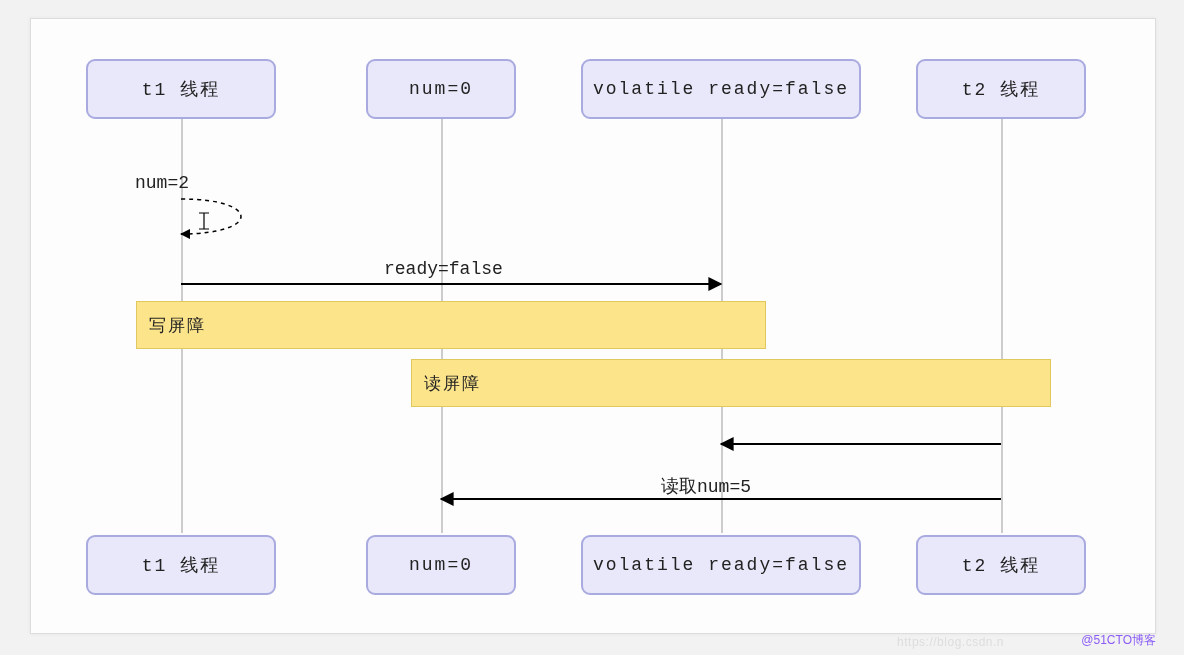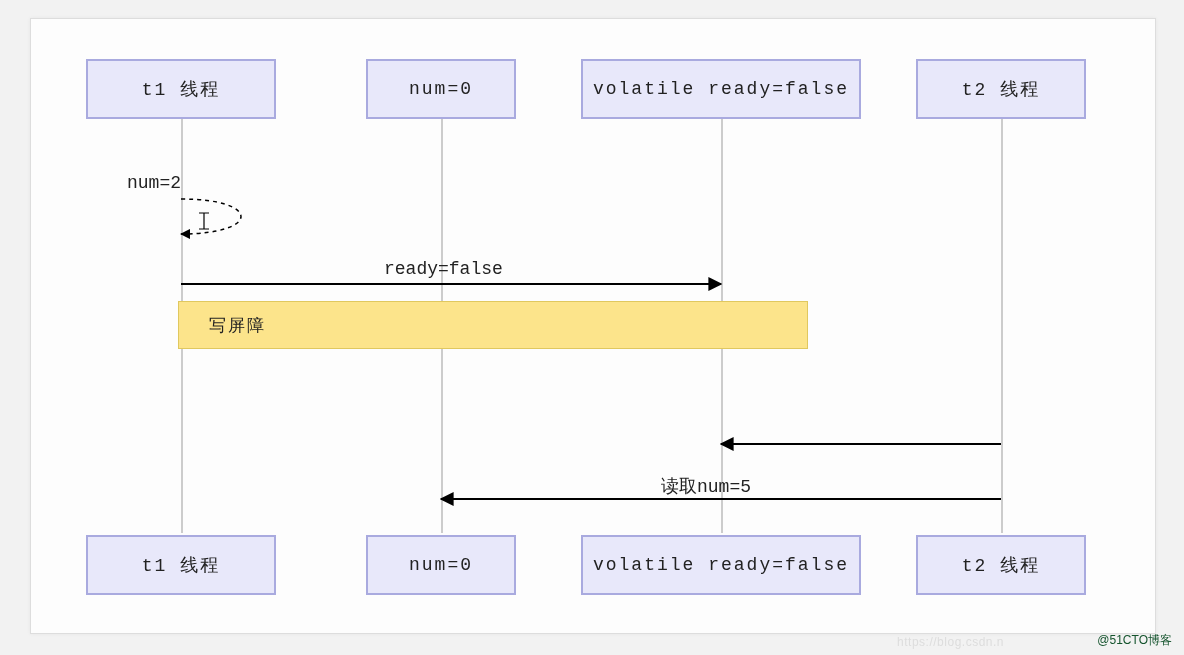--- a/index.html
+++ b/index.html
@@ -27,43 +27,42 @@
     position: absolute;
     width: 0;
     border-left: 2px solid #ccc;
     top: 100px;
     bottom: 100px;
   }
   .node {
     position: absolute;
     background: #e8e8fa;
     border: 2px solid #a9aadf;
-    border-radius: 0;
+    border-radius: 9px;
     display: flex;
     align-items: center;
     justify-content: center;
     text-align: center;
     padding: 0 8px;
     box-sizing: border-box;
     font-family: "Courier New", Consolas, monospace, "Microsoft YaHei";
     letter-spacing: 2px;
     white-space: nowrap;
   }
   .barrier {
     position: absolute;
     background: #fce48b;
     border: 1px solid #e0c85f;
     display: flex;
     align-items: center;
-    padding-left: 30px;
+    padding-left: 12px;
     box-sizing: border-box;
     font-family: "Microsoft YaHei", sans-serif;
     font-size: 17px;
     letter-spacing: 2px;
-    margin-left: 42px;
   }
   .label {
     position: absolute;
     font-family: "Courier New", Consolas, monospace, "Microsoft YaHei";
     white-space: nowrap;
   }
   svg.overlay {
     position: absolute;
     left: 0; top: 0;
     width: 100%; height: 100%;
@@ -73,23 +72,23 @@
     position: absolute;
     right: 180px;
     bottom: 6px;
     color: #ddd;
     font-size: 12px;
     font-family: Arial, sans-serif;
     letter-spacing: 0.5px;
   }
   .watermark2 {
     position: absolute;
-    right: 12px;
+    right: 28px;
     bottom: 6px;
-    color: #14532d;
+    color: #8b5cf6;
     font-size: 12px;
     font-family: Arial, sans-serif;
   }
 </style>
 </head>
 <body>
 
 <div class="canvas">
 
   <div class="lifeline" style="left:150px"></div>
@@ -101,22 +100,23 @@
   <div class="node" style="left:335px; top:40px; width:150px; height:60px">num=0</div>
   <div class="node" style="left:550px; top:40px; width:280px; height:60px">volatile ready=false</div>
   <div class="node" style="left:885px; top:40px; width:170px; height:60px">t2 线程</div>
 
   <div class="node" style="left:55px;  top:516px; width:190px; height:60px">t1 线程</div>
   <div class="node" style="left:335px; top:516px; width:150px; height:60px">num=0</div>
   <div class="node" style="left:550px; top:516px; width:280px; height:60px">volatile ready=false</div>
   <div class="node" style="left:885px; top:516px; width:170px; height:60px">t2 线程</div>
 
   <div class="barrier" style="left:105px; top:282px; width:630px; height:48px">写屏障</div>
+  <div class="barrier" style="left:380px; top:340px; width:640px; height:48px">读屏障</div>
 
-  <div class="label" style="left:96px; top:154px">num=2</div>
+  <div class="label" style="left:104px; top:154px">num=2</div>
   <div class="label" style="left:353px; top:240px">ready=false</div>
   <div class="label" style="left:630px; top:455px">读取num=5</div>
 
   <svg class="overlay">
     <defs>
       <marker id="arrow" viewBox="0 0 10 10" refX="9" refY="5" markerWidth="7" markerHeight="7" orient="auto-start-reverse">
         <path d="M 0 0 L 10 5 L 0 10 z" fill="#000"></path>
       </marker>
       <marker id="arrow-dash" viewBox="0 0 10 10" refX="9" refY="5" markerWidth="7" markerHeight="7" orient="auto-start-reverse">
         <path d="M 0 0 L 10 5 L 0 10 z" fill="#000"></path>

